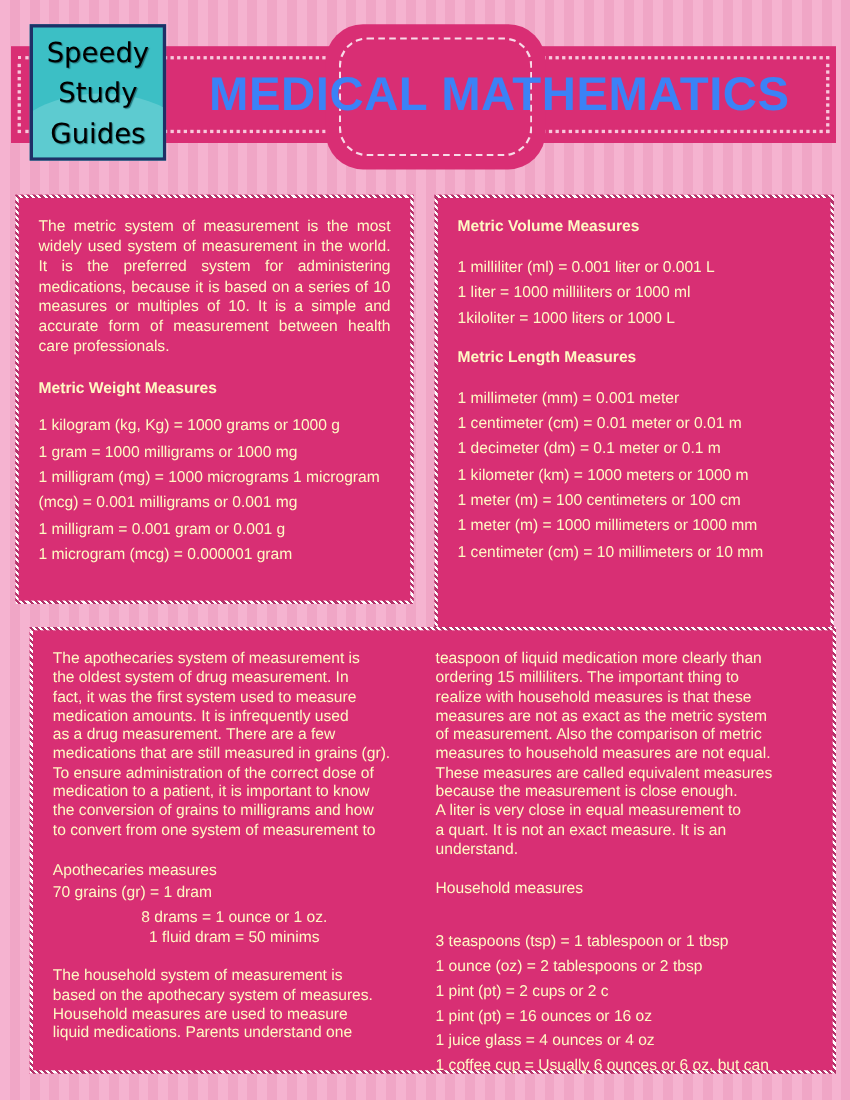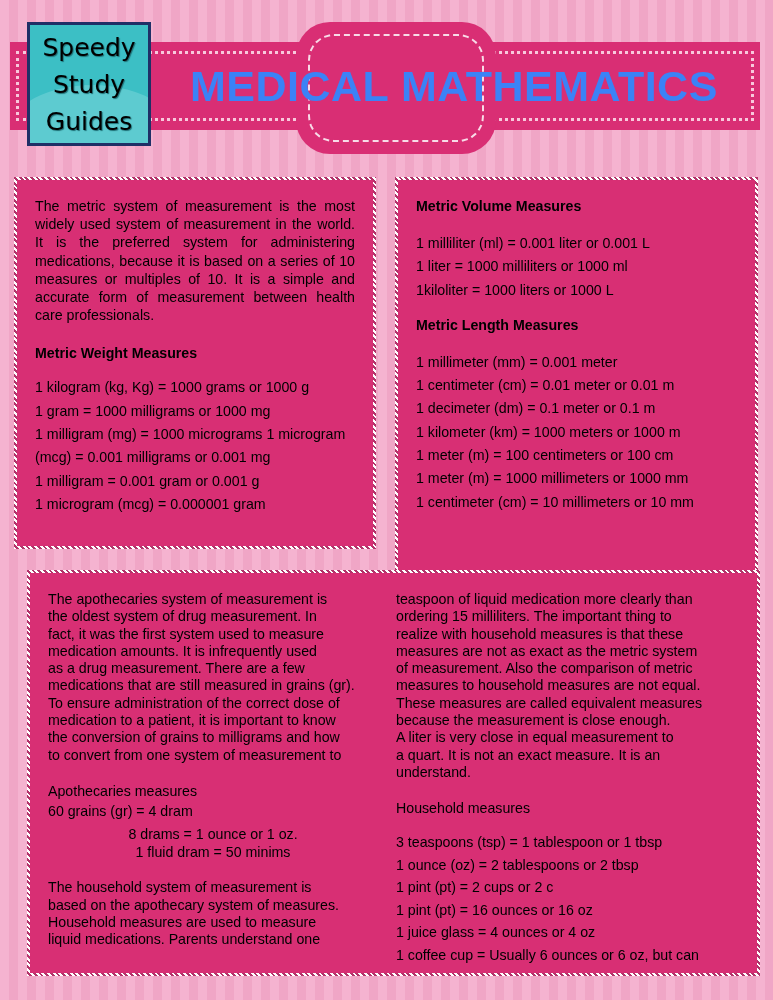--- a/index.html
+++ b/index.html
@@ -49,21 +49,21 @@
   }
   .logo-text {
     position:absolute; left:0; right:0; top:4px; text-align:center;
     font-family:"DejaVu Sans", sans-serif; font-size:25px; line-height:37px;
     color:#000000; text-shadow:1px 1px 1px #1f6f75; z-index:2;
   }
   .box {
     position:absolute; background:#d82f74; box-sizing:border-box;
     border:3px solid transparent;
     border-image: repeating-linear-gradient(45deg, #ffffff 0 2px, #b3336a 2px 4px) 3;
-    color:#000000; font-size:14.2px;
+    color:#fef9c3; font-size:14.2px;
   }
   .box p { margin:0; }
   .box-tl { left:14px; top:177px; width:362px; height:372px; padding:17px 18px 0 18px; }
   .box-tr { left:395px; top:177px; width:363px; height:424px; padding:17px 18px 0 18px; }
   .box-b { left:27px; top:570px; width:733px; height:406px; padding:18px 18px 6px 18px; }
   .intro { text-align:justify; line-height:18.2px; }
   .heading { font-weight:bold; margin-top:20px !important; line-height:18px; }
   .list { margin-top:14px; }
   .list .row { line-height:23.3px; white-space:nowrap; }
   .col { position:absolute; top:18px; width:330px; }
@@ -138,21 +138,21 @@
       <div>fact, it was the first system used to measure</div>
       <div>medication amounts. It is infrequently used</div>
       <div>as a drug measurement. There are a few</div>
       <div>medications that are still measured in grains (gr).</div>
       <div>To ensure administration of the correct dose of</div>
       <div>medication to a patient, it is important to know</div>
       <div>the conversion of grains to milligrams and how</div>
       <div>to convert from one system of measurement to</div>
     </div>
     <p class="sub" style="margin:18px 0 0 0">Apothecaries measures</p>
-    <div class="brow">60 grains (gr) = 4 dram</div>
+    <div class="brow">70 grains (gr) = 1 dram</div>
     <div class="brow tight" style="margin-top:3px">8 drams = 1 ounce or 1 oz.</div>
     <div class="brow tight">1 fluid dram = 50 minims</div>
     <div class="para" style="margin-top:18px">
       <div>The household system of  measurement is</div>
       <div>based on the apothecary system of measures.</div>
       <div>Household measures are used to measure</div>
       <div>liquid medications.  Parents understand one</div>
     </div>
   </div>
 
@@ -164,21 +164,21 @@
       <div>measures are not as exact as the metric system</div>
       <div>of measurement.  Also the comparison of metric</div>
       <div>measures to household measures are not equal.</div>
       <div>These measures are called equivalent measures</div>
       <div>because the measurement is close enough.</div>
       <div>A liter is very close in equal measurement to</div>
       <div>a quart.  It is not an exact measure. It is an</div>
       <div>understand.</div>
     </div>
     <p class="sub" style="margin:18px 0 4px 0">Household measures</p>
-    <div style="margin-top:14px">
+    <div style="margin-top:28px">
       <div class="brow">3 teaspoons (tsp) = 1 tablespoon or 1 tbsp</div>
       <div class="brow">1 ounce (oz) = 2 tablespoons or 2 tbsp</div>
       <div class="brow">1 pint (pt) = 2 cups or 2 c</div>
       <div class="brow">1 pint (pt) = 16 ounces or 16 oz</div>
       <div class="brow">1 juice glass  = 4 ounces or 4 oz</div>
       <div class="brow">1 coffee cup = Usually 6 ounces or 6 oz, but can</div>
     </div>
   </div>
 </div>
 

